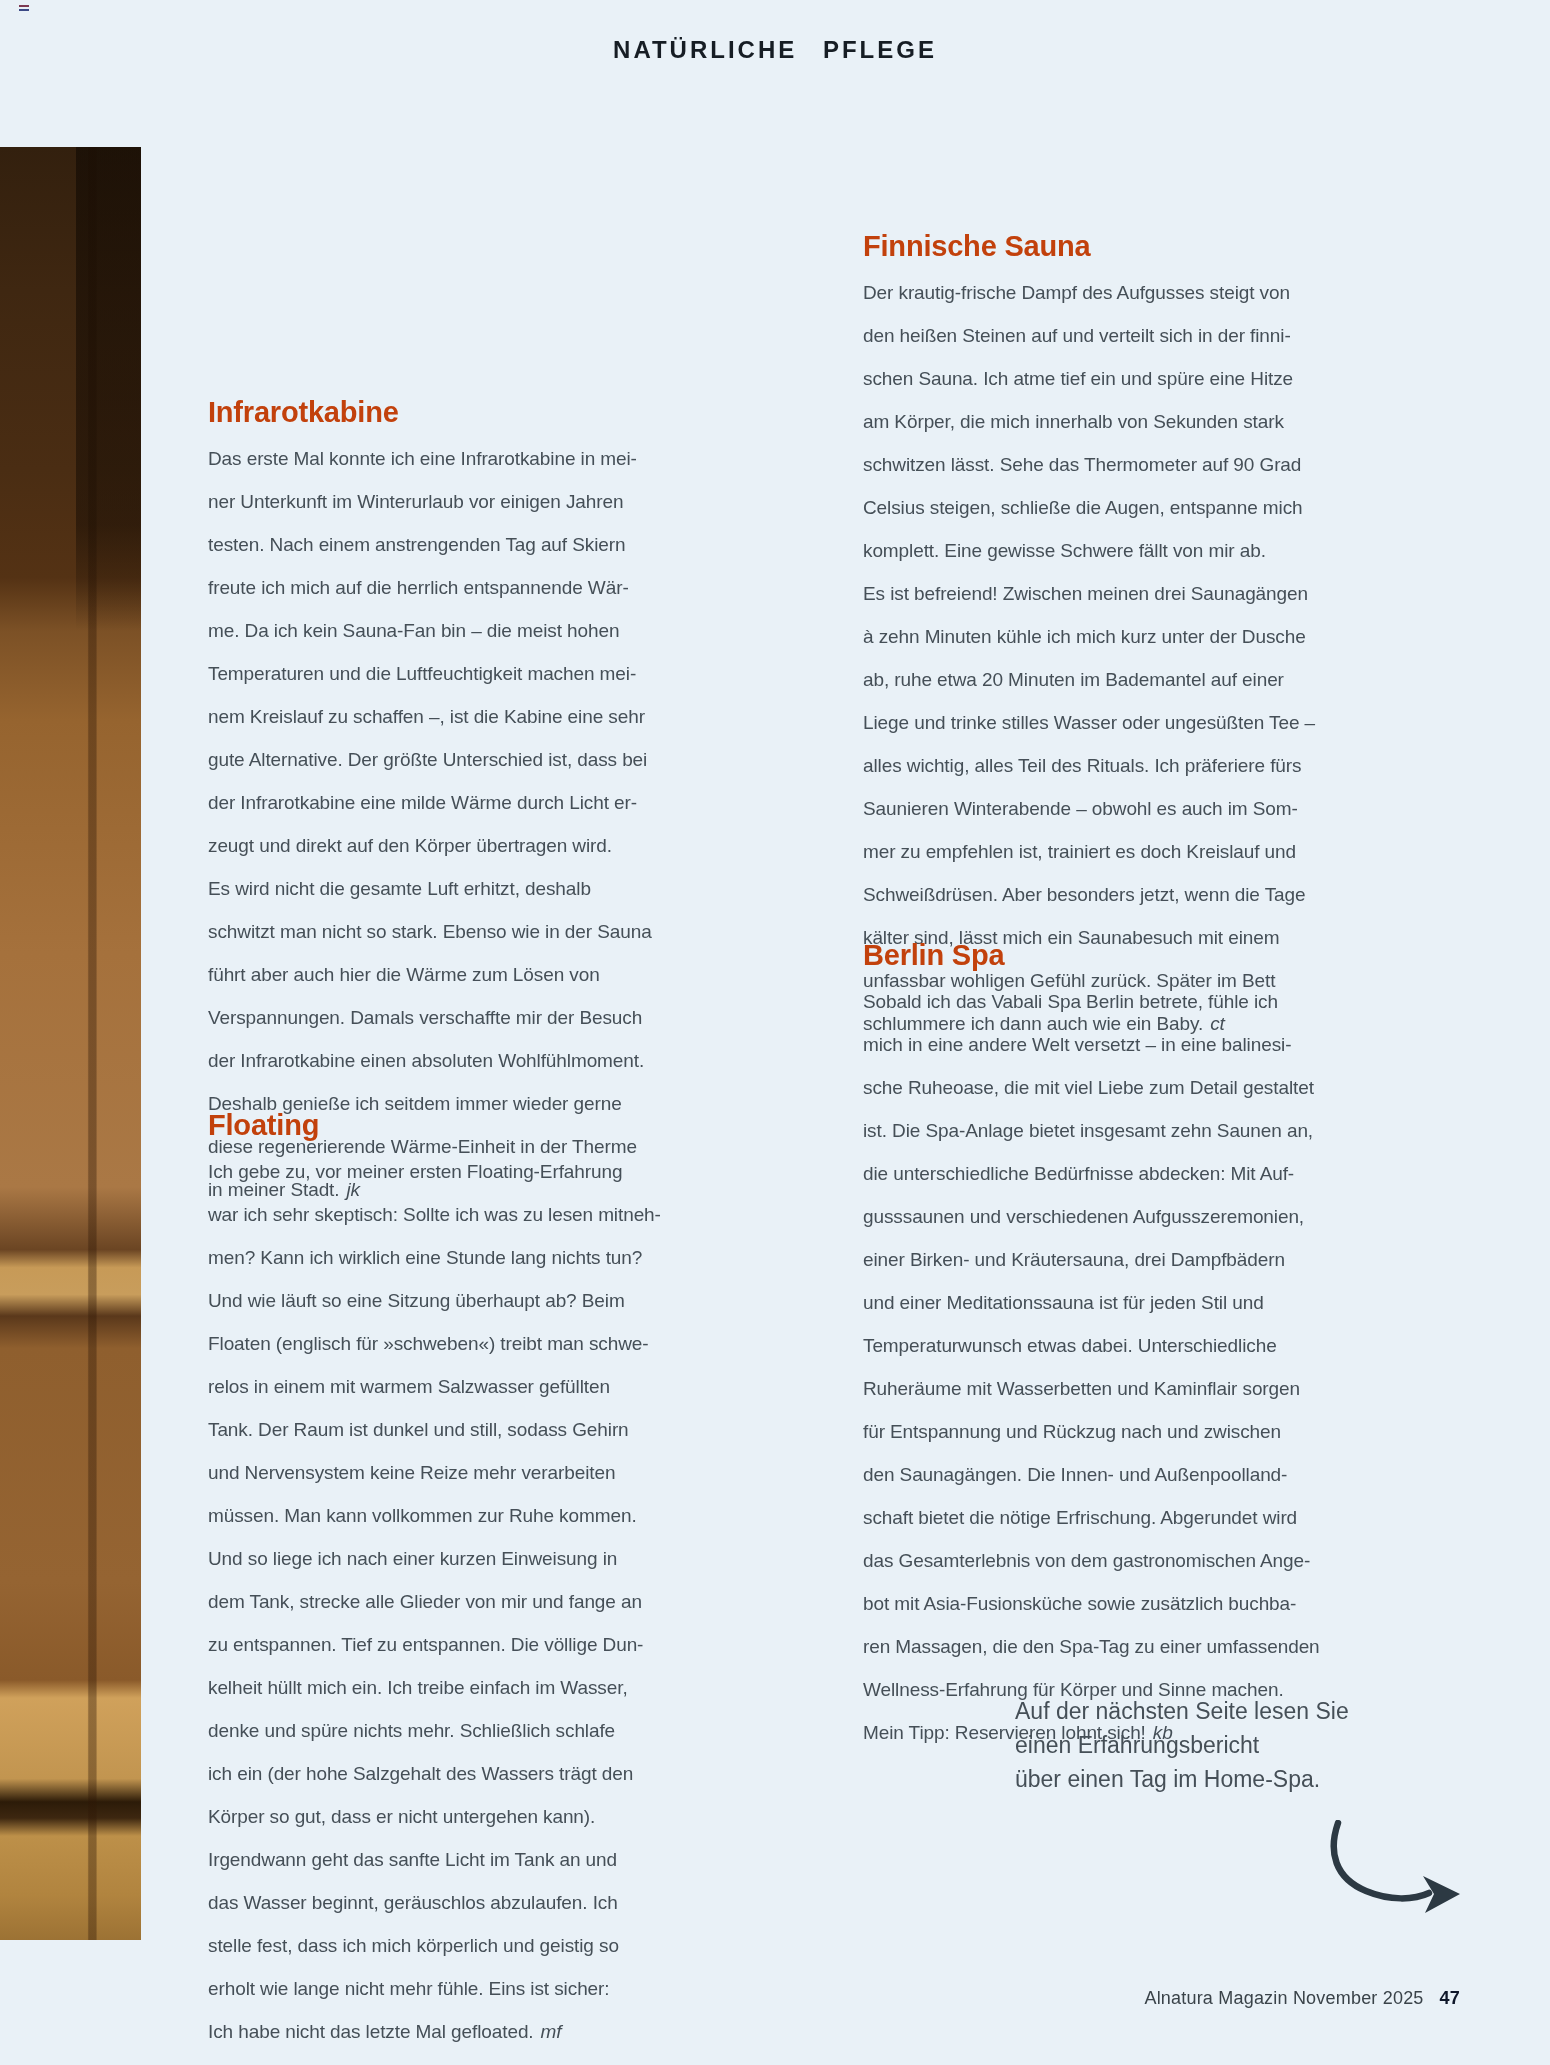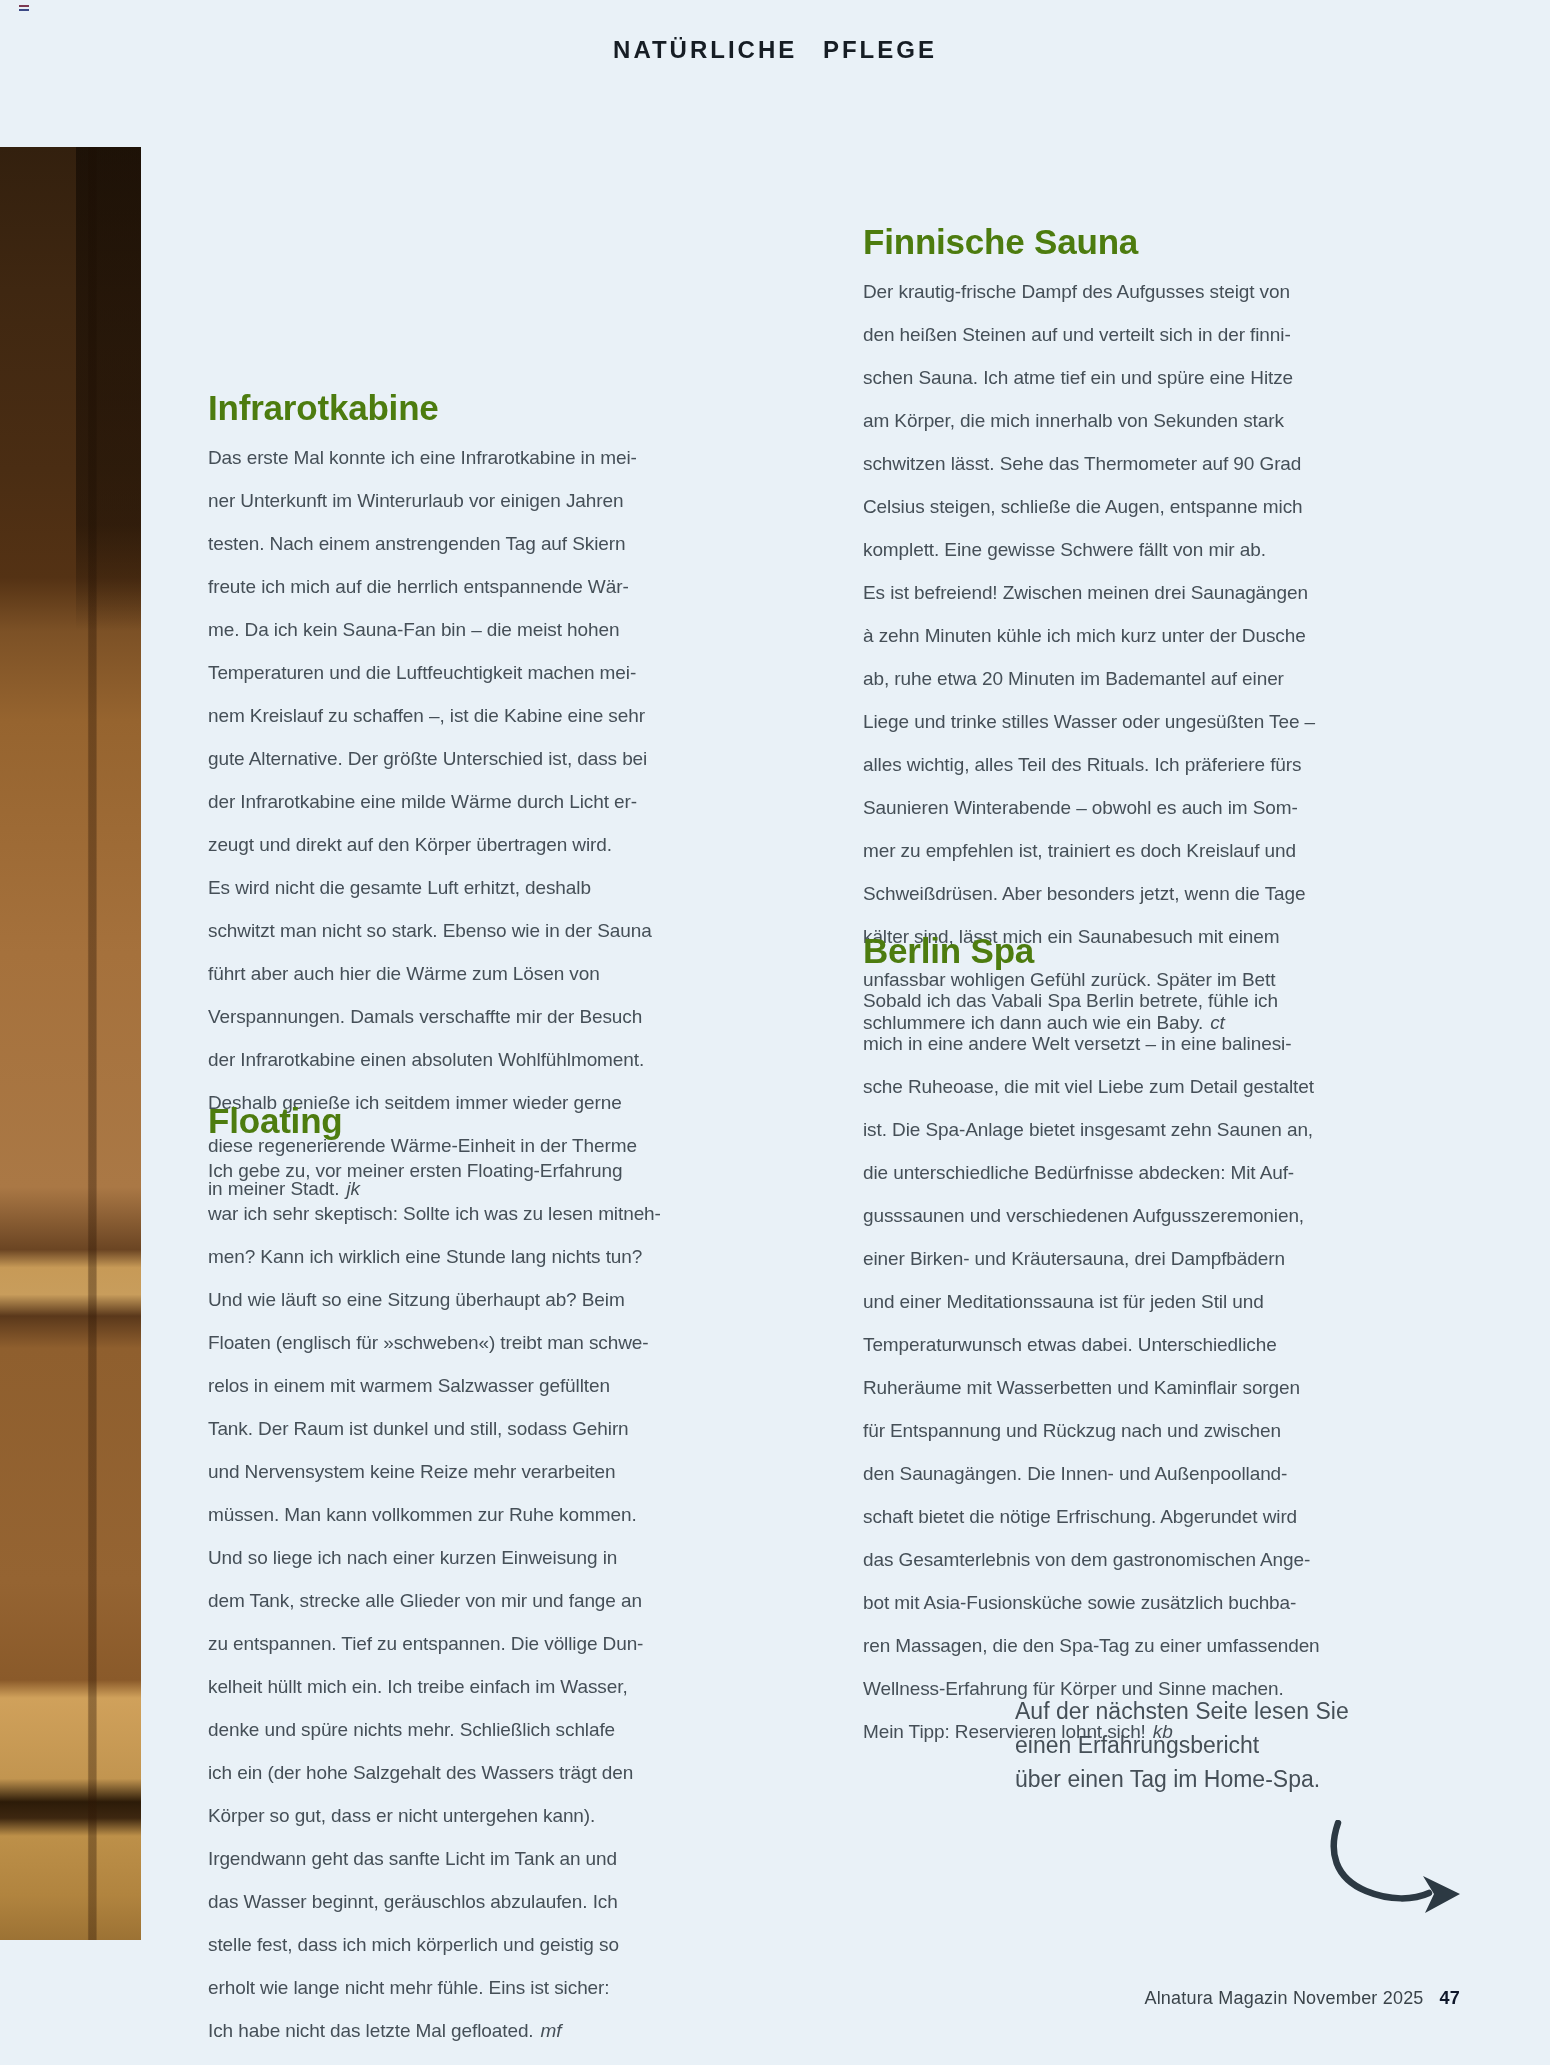--- a/index.html
+++ b/index.html
@@ -35,22 +35,22 @@
         #bd9049 94.2%, #b1843f 97.5%, #9c7234 100%);
   }
   .wood::after {
     content:''; position:absolute; right:0; top:0; width:46%; height:27%;
     background:linear-gradient(180deg, rgba(12,6,1,0.55) 0%, rgba(12,6,1,0.45) 78%, rgba(12,6,1,0) 100%);
   }
 
   
   .article { position:absolute; width:600px; }
   .article h2 {
-    margin:0 0 8px 0; font-size:35px; font-weight:700;
-    color:#4d7c0f; letter-spacing:-0.2px;
+    margin:8px 0 8px 0; font-size:29px; font-weight:700;
+    color:#c2410c; letter-spacing:-0.2px;
   }
   .article-body {
     margin:0; font-size:19px; line-height:43px;
     color:#454f57; white-space:pre-line; letter-spacing:-0.1px;
   }
   .sig { font-style:italic; margin-left:7px; }
 
   #sec-infrarotkabine { left:208px; top:388px; }
   #sec-floating       { left:208px; top:1101px; }
   #sec-finnische      { left:863px; top:222px; }

